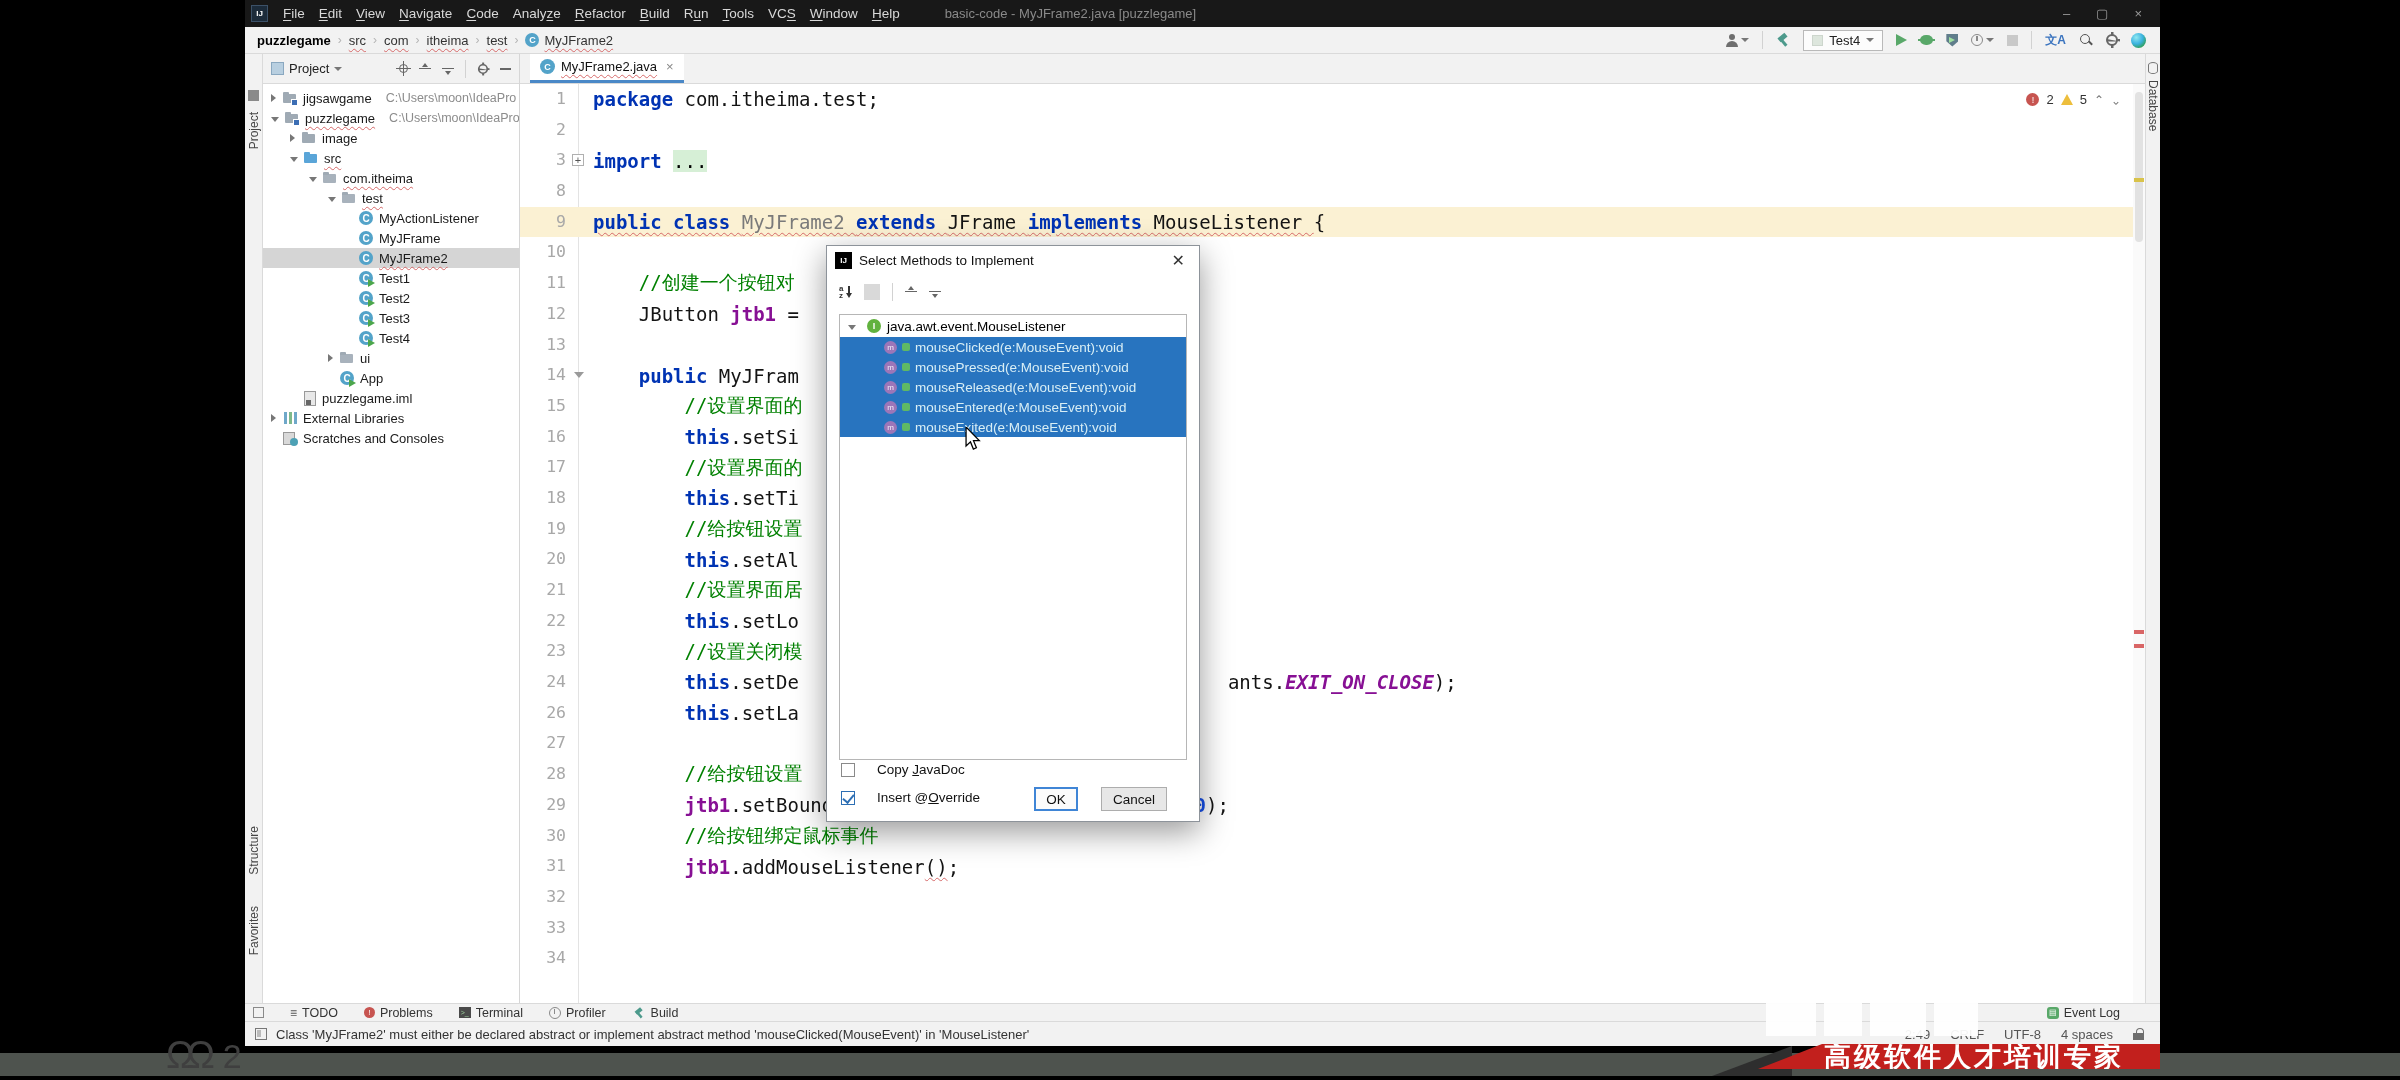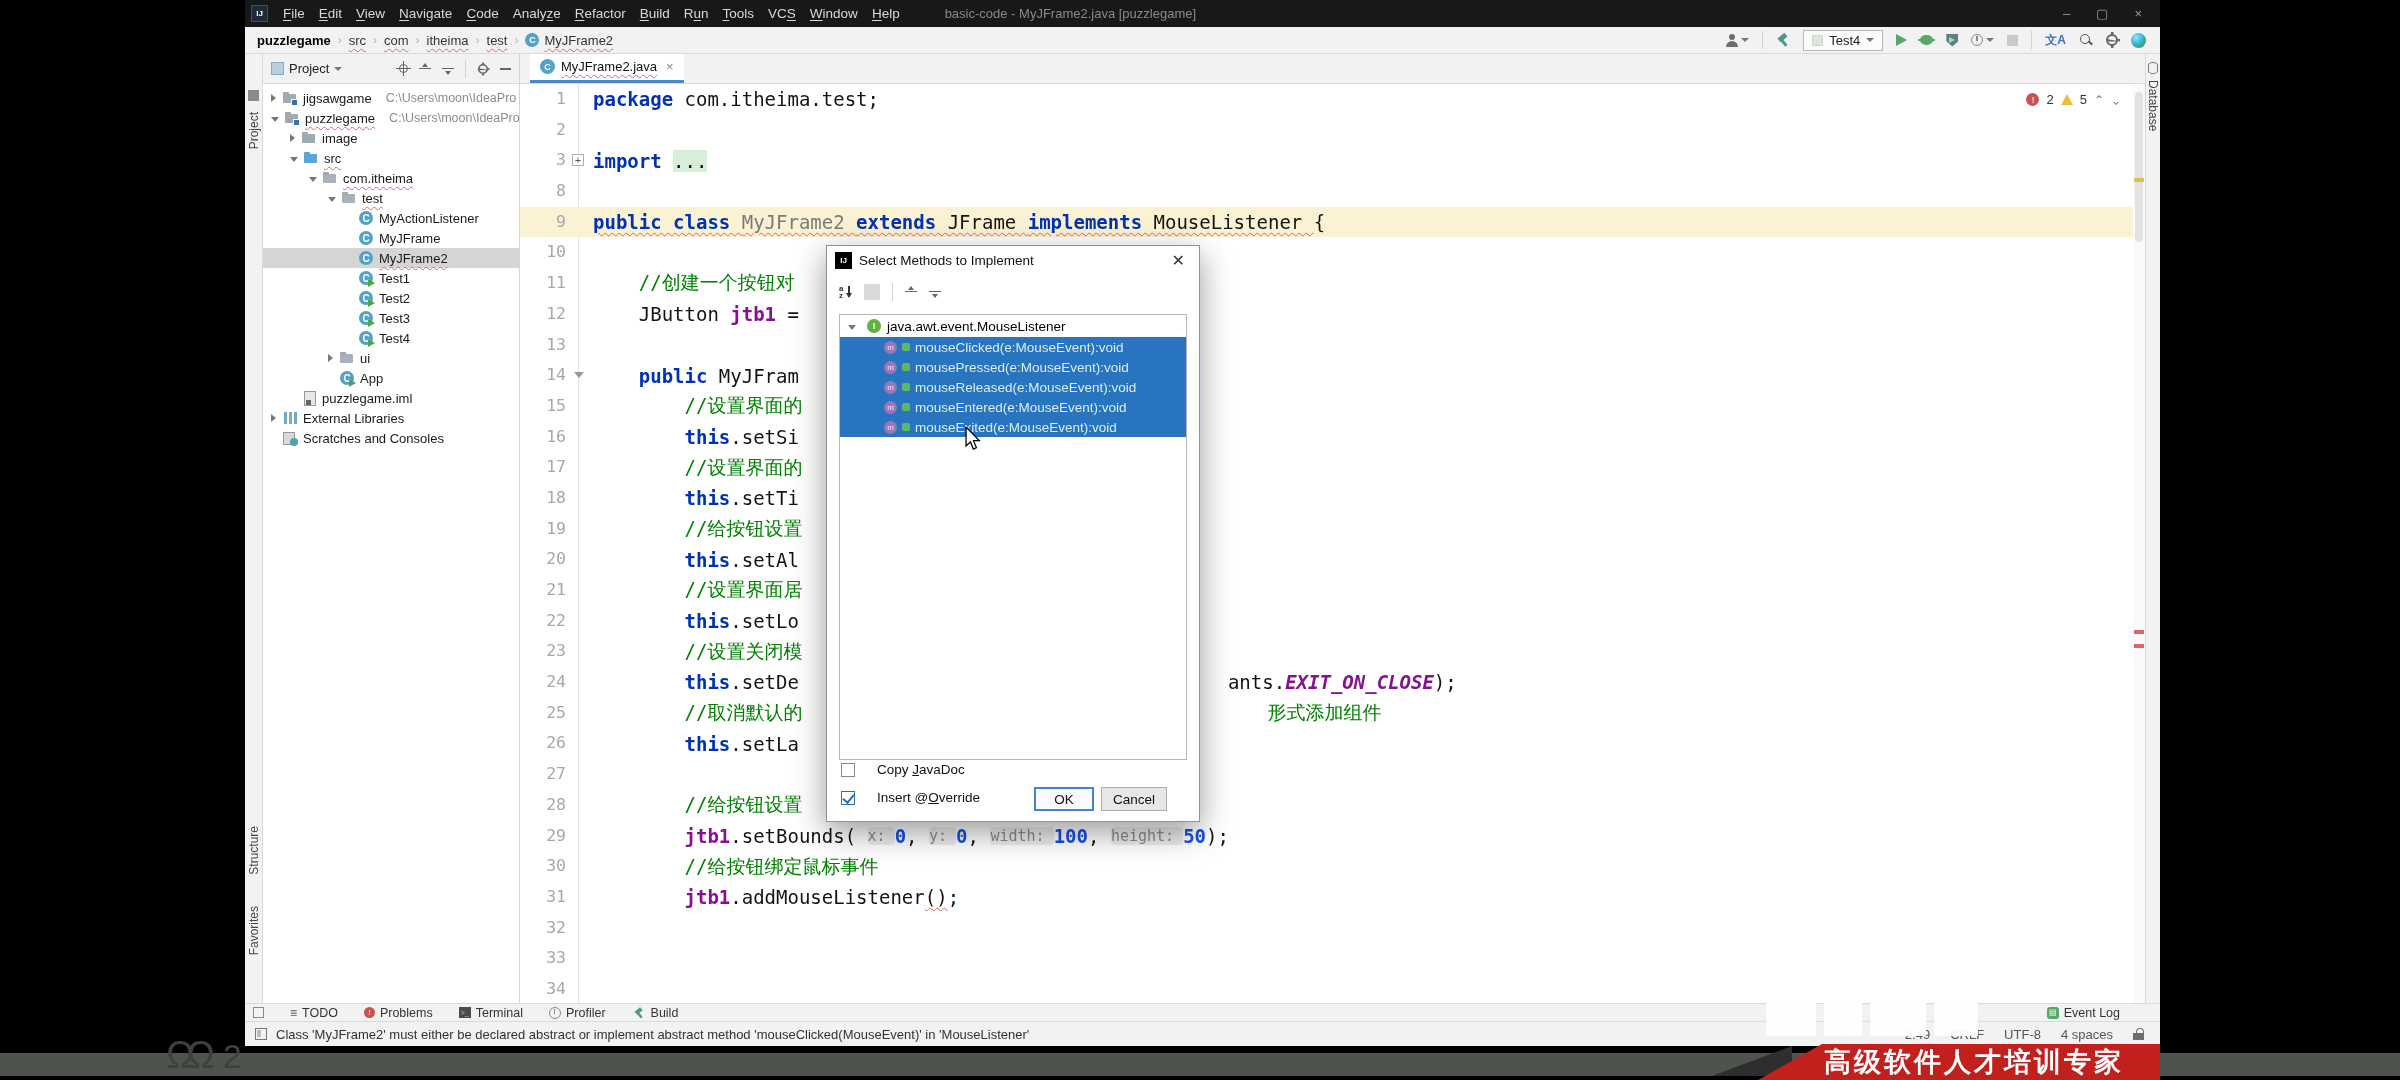--- a/index.html
+++ b/index.html
@@ -166,21 +166,21 @@
   .cb.checked { border-color:#2d6fb4; }
   .cb.checked:after { content:""; position:absolute; left:3px; top:0px; width:5px; height:9px; border:solid #2d6fb4; border-width:0 2px 2px 0; transform:rotate(40deg); }
   .dlg-btn { position:absolute; height:24px; display:flex; align-items:center; justify-content:center; font-size:13.5px; color:#111; background:#e7e7e7; border:1px solid #adadad; }
   .dlg-btn.default { background:#fbfbfb; border:2px solid #3f85d6; }
 
   
   .cursor-svg { position:absolute; left:963px; top:427px; z-index:60; }
   .band-gray { position:absolute; left:0; top:1053px; width:2400px; height:23px; background:#4E534E; }
   .band-black-bottom { position:absolute; left:0; top:1076px; width:2400px; height:4px; background:#000; }
   .banner-wedge { position:absolute; left:1712px; top:1046px; width:80px; height:30px; background:#2e2e2e; clip-path:polygon(100% 0,100% 100%,0 100%); }
-  .banner { position:absolute; left:1758px; top:1044px; width:402px; height:36px; background:#C2201D; clip-path:polygon(64px 0,100% 0,100% 100%,0 100%); display:flex; align-items:center; justify-content:center; z-index:40; }
+  .banner { position:absolute; left:1758px; top:1044px; width:402px; height:25px; background:#C2201D; clip-path:polygon(64px 0,100% 0,100% 100%,0 100%); display:flex; align-items:center; justify-content:center; z-index:40; }
   .banner-text { color:#fff; font-family:"Liberation Serif",serif; font-weight:bold; font-size:27px; letter-spacing:3px; padding-left:30px; }
   .wm-blocks { position:absolute; top:0; left:0; z-index:45; }
   .wm-block { position:absolute; background:rgba(255,255,255,.93); }
   .wm-left { position:absolute; left:166px; top:1034px; color:#3f3f3f; font-size:38px; letter-spacing:-8px; z-index:5; }
   .wm-left b { font-size:34px; letter-spacing:0; margin-left:16px; font-weight:normal; }
 </style>
 </head>
 <body>
 
 <div class="stage">
@@ -401,21 +401,20 @@
           <div class="code-line"><span class="lnum">15</span><span class="cmt">        //设置界面的</span></div>
           <div class="code-line"><span class="lnum">16</span><span class="pl">        </span><span class="kw">this</span><span class="pl">.setSi</span></div>
           <div class="code-line"><span class="lnum">17</span><span class="cmt">        //设置界面的</span></div>
           <div class="code-line"><span class="lnum">18</span><span class="pl">        </span><span class="kw">this</span><span class="pl">.setTi</span></div>
           <div class="code-line"><span class="lnum">19</span><span class="cmt">        //给按钮设置</span></div>
           <div class="code-line"><span class="lnum">20</span><span class="pl">        </span><span class="kw">this</span><span class="pl">.setAl</span></div>
           <div class="code-line"><span class="lnum">21</span><span class="cmt">        //设置界面居</span></div>
           <div class="code-line"><span class="lnum">22</span><span class="pl">        </span><span class="kw">this</span><span class="pl">.setLo</span></div>
           <div class="code-line"><span class="lnum">23</span><span class="cmt">        //设置关闭模</span></div>
           <div class="code-line"><span class="lnum">24</span><span class="pl">        </span><span class="kw">this</span><span class="pl">.setDe</span><span class="pl" style="margin-left: 429px;">ants.</span><span class="const">EXIT_ON_CLOSE</span><span class="pl">);</span></div>
-          <div class="code-line"><span class="lnum">25</span><span class="cmt">        //取消默认的</span><span class="cmt" style="margin-left: 465px;">形式添加组件</span></div>
           <div class="code-line"><span class="lnum">26</span><span class="pl">        </span><span class="kw">this</span><span class="pl">.setLa</span></div>
           <div class="code-line"><span class="lnum">27</span></div>
           <div class="code-line"><span class="lnum">28</span><span class="cmt">        //给按钮设置</span></div>
           <div class="code-line"><span class="lnum">29</span><span class="pl">        </span><span class="fld">jtb1</span><span class="pl">.setBounds( </span><span class="hint">x: </span><span class="numl">0</span><span class="pl">, </span><span class="hint">y: </span><span class="numl">0</span><span class="pl">, </span><span class="hint">width: </span><span class="numl">100</span><span class="pl">, </span><span class="hint">height: </span><span class="numl">50</span><span class="pl">);</span></div>
           <div class="code-line"><span class="lnum">30</span><span class="cmt">        //给按钮绑定鼠标事件</span></div>
           <div class="code-line"><span class="lnum">31</span><span class="pl">        </span><span class="fld">jtb1</span><span class="pl">.addMouseListener</span><span class="pl sq">()</span><span class="pl">;</span></div>
           <div class="code-line"><span class="lnum">32</span></div>
           <div class="code-line"><span class="lnum">33</span></div>
           <div class="code-line"><span class="lnum">34</span></div>
         </div>
@@ -537,21 +536,21 @@
         </div>
     </div>
     <div class="dlg-check" style="top:516px">
       <span class="cb"></span>
       <span>Copy <u>J</u>avaDoc</span>
     </div>
     <div class="dlg-check" style="top:544px">
       <span class="cb checked"></span>
       <span>Insert @<u>O</u>verride</span>
     </div>
-    <div class="dlg-btn default" style="left:207px;top:541px;width:60px">OK</div>
+    <div class="dlg-btn default" style="left:207px;top:541px;width:44px">OK</div>
     <div class="dlg-btn" style="left:274px;top:541px;width:66px">Cancel</div>
   </div>
 
   <svg class="cursor-svg" width="20" height="24" viewBox="0 0 13 19">
     <polygon points="1,0 1,15 4.5,11.8 6.8,17.5 9.2,16.4 6.9,10.8 11.5,10.8" fill="#fff" stroke="#000" stroke-width="1"></polygon>
   </svg>
 
   <div class="band-gray"></div>
   <div class="band-black-bottom"></div>
   <div class="banner-wedge"></div>

